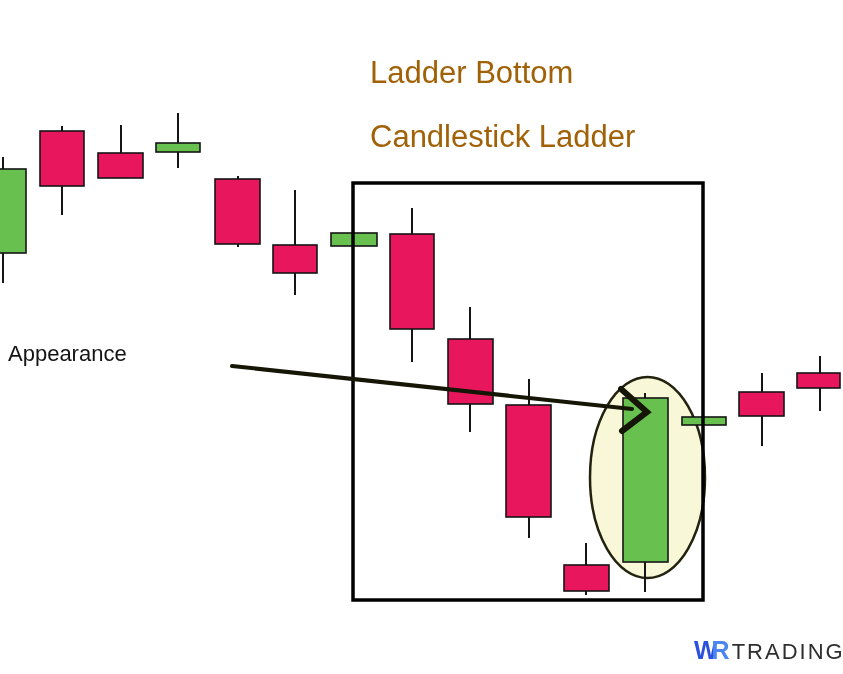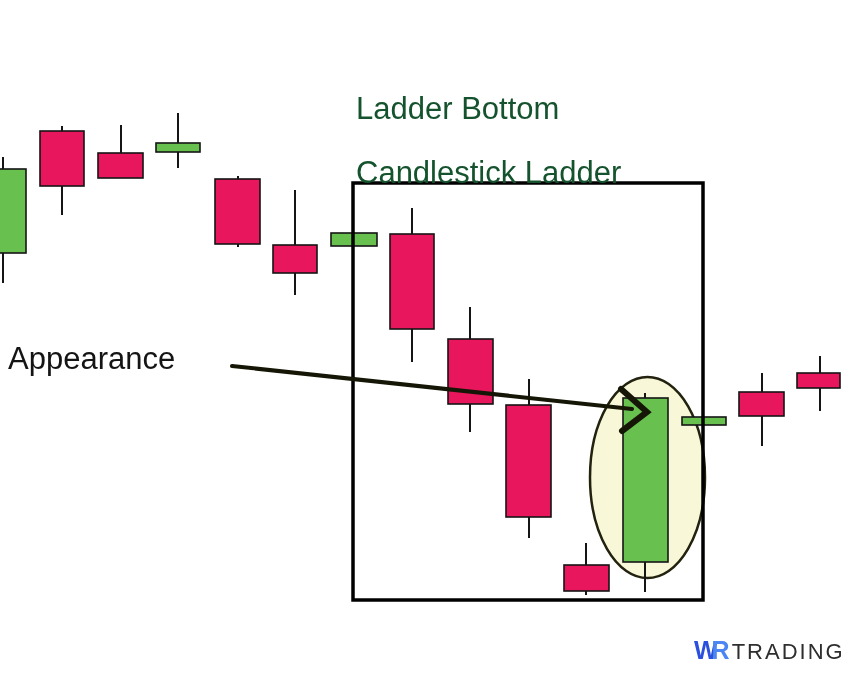--- a/index.html
+++ b/index.html
@@ -1,22 +1,22 @@
 <!DOCTYPE html>
 <html><head>
 <meta charset="utf-8">
 <style>
   html,body{margin:0;padding:0;background:#fff;}
   .stage{position:relative;width:843px;height:674px;background:#ffffff;overflow:hidden;
          font-family:"Liberation Sans", sans-serif;}
   .chart-svg{position:absolute;left:0;top:0;}
-  .title-line{position:absolute;left:356px;font-size:31px;color:#14532d;white-space:nowrap;margin-top:36px;}
+  .title-line{position:absolute;left:370px;font-size:31px;color:#a16207;white-space:nowrap;}
   #title-line-1{top:55px;}
   #title-line-2{top:119px;}
-  .appearance-label{position:absolute;left:8px;top:341px;font-size:31px;color:#141414;white-space:nowrap;}
+  .appearance-label{position:absolute;left:8px;top:341px;font-size:22px;color:#141414;white-space:nowrap;}
   .logo{position:absolute;left:694px;top:636px;display:flex;align-items:baseline;white-space:nowrap;}
   .logo .w{font-weight:bold;font-size:25px;color:#2b50dd;letter-spacing:0;}
   .logo .r{font-weight:bold;font-size:25px;color:#4b86f2;margin-left:-6px;}
   .logo .rest{font-size:22px;color:#2e2e2e;letter-spacing:2px;margin-left:2px;}
 </style>
 </head>
 <body>
 
 <div class="stage">
 

